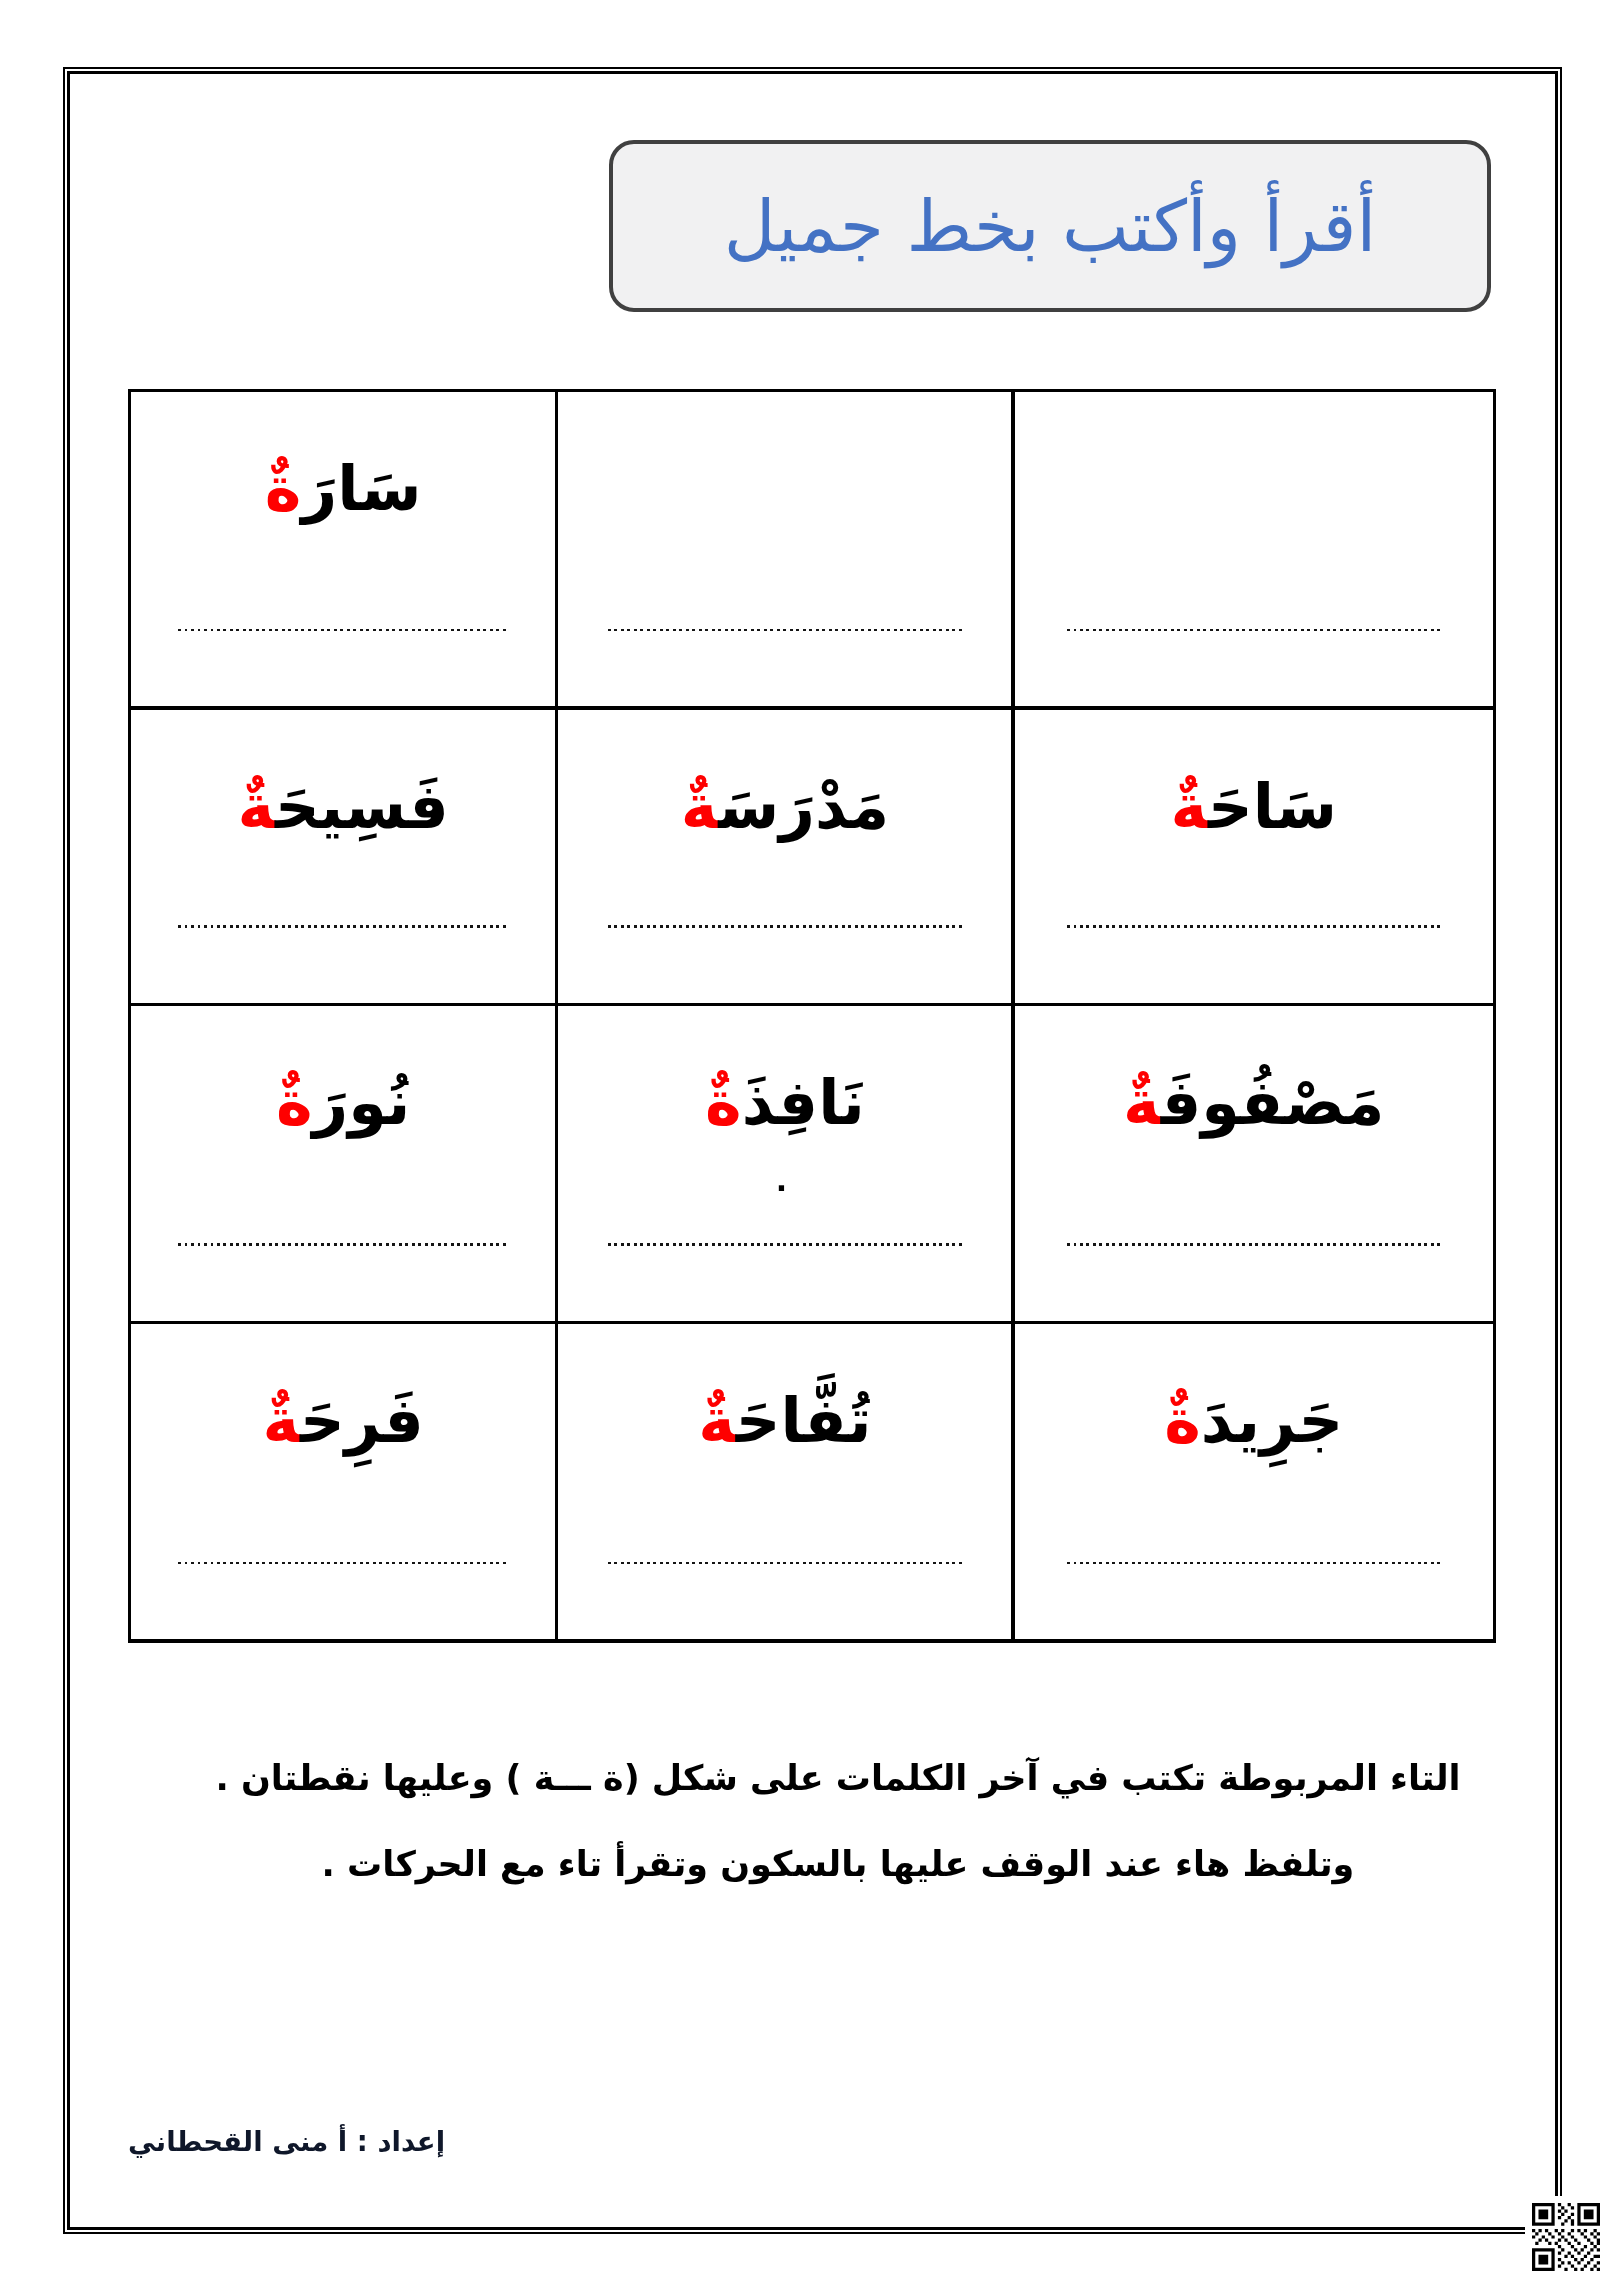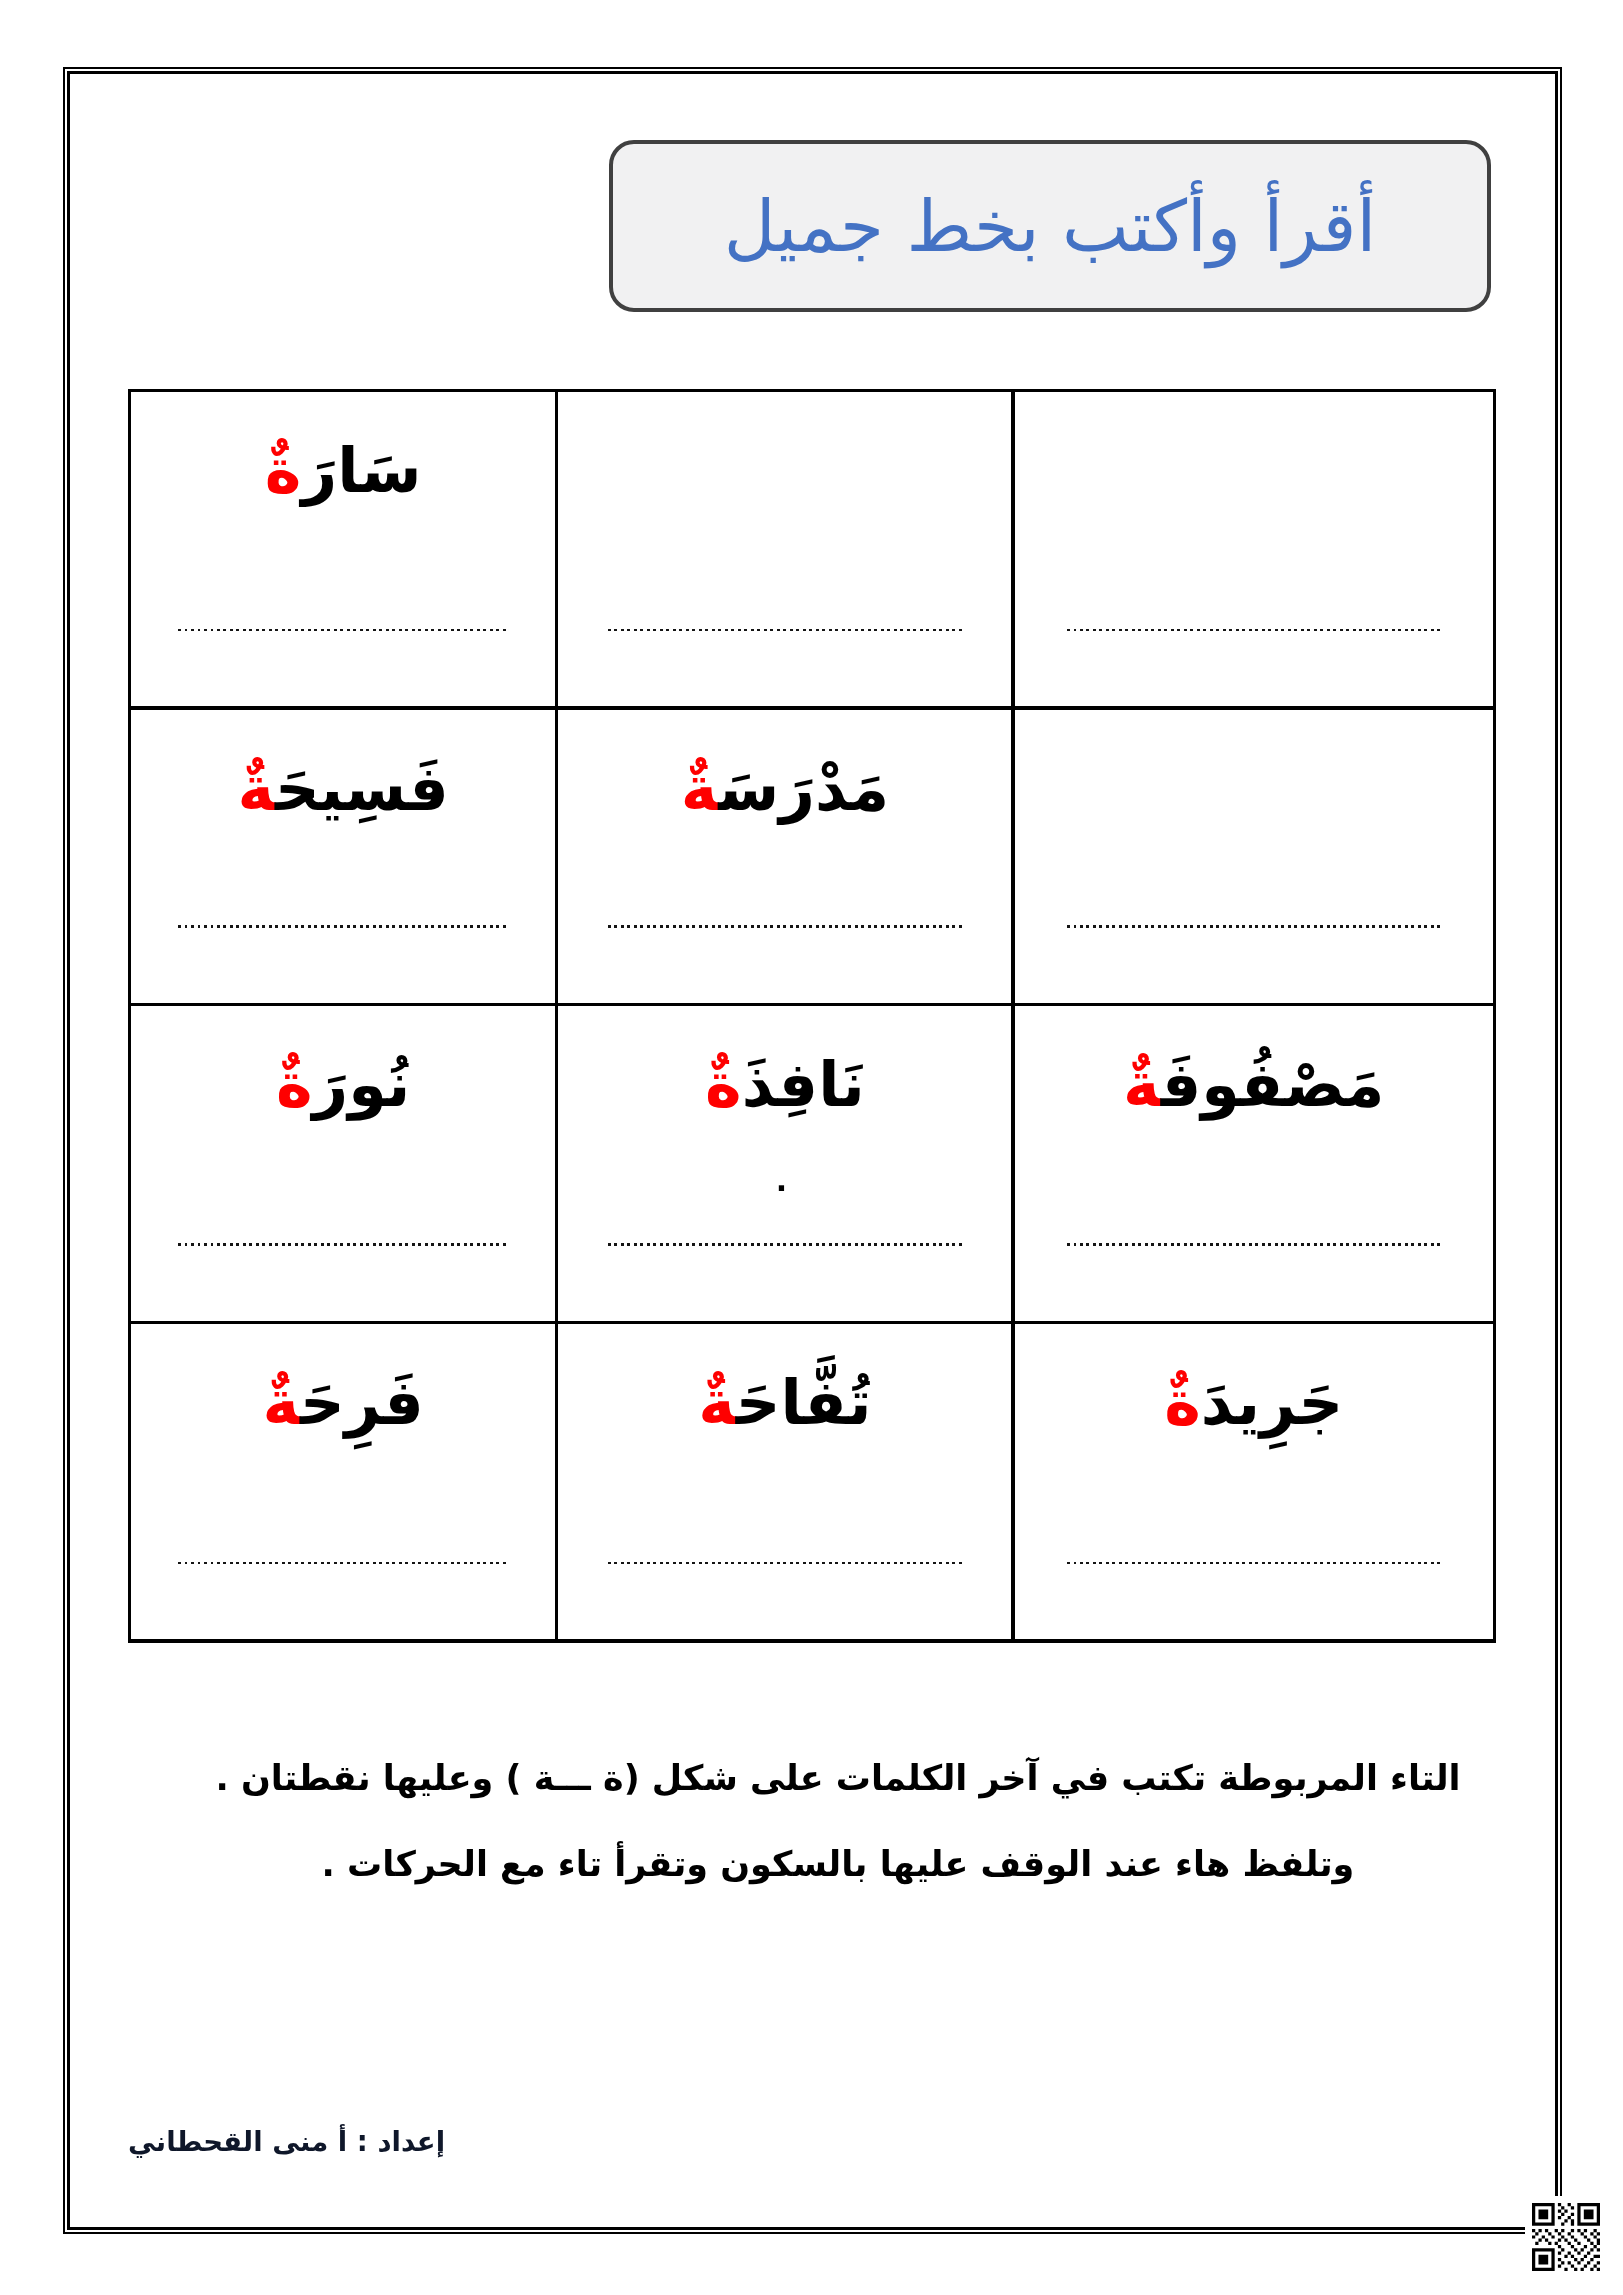--- a/index.html
+++ b/index.html
@@ -28,21 +28,21 @@
   .words-table{
     position:absolute;left:128px;top:389px;width:1368px;height:1254px;
     background:#000;padding:3.3px;box-sizing:border-box;
     display:grid;direction:rtl;
     grid-template-columns:478px 453px 424px;
     grid-template-rows:314px 293px 315px 315px;
     gap:3.3px;
   }
   .cell{background:#fff;position:relative;text-align:center;}
   .word{
-    direction:rtl;padding-top:31px;font-size:62px;font-weight:bold;
+    direction:rtl;padding-top:49px;font-size:62px;font-weight:bold;
     line-height:1.55;color:#000;white-space:nowrap;
   }
   .word .wr{color:#fe0000;}
   .dotline{
     position:absolute;bottom:75px;left:11%;right:11%;height:2.6px;
     background:repeating-linear-gradient(90deg,#151515 0 2.6px,transparent 2.6px 6.5px);
   }
   .stray-dot{
     position:absolute;top:50%;left:48%;font-size:30px;font-weight:bold;color:#000;
   }
@@ -85,20 +85,21 @@
   </div>
   <div class="cell">
     <div class="dotline"></div>
   </div>
   <div class="cell">
     <div class="word"><span>سَارَ</span><span class="wr">ةٌ</span></div>
     <div class="dotline"></div>
   </div>
 
   <div class="cell">
+    <div class="word"><span>سَاحَ‍</span><span class="wr">‍ةٌ</span></div>
     <div class="dotline"></div>
   </div>
   <div class="cell">
     <div class="word"><span>مَدْرَسَ‍</span><span class="wr">‍ةٌ</span></div>
     <div class="dotline"></div>
   </div>
   <div class="cell">
     <div class="word"><span>فَسِيحَ‍</span><span class="wr">‍ةٌ</span></div>
     <div class="dotline"></div>
   </div>

